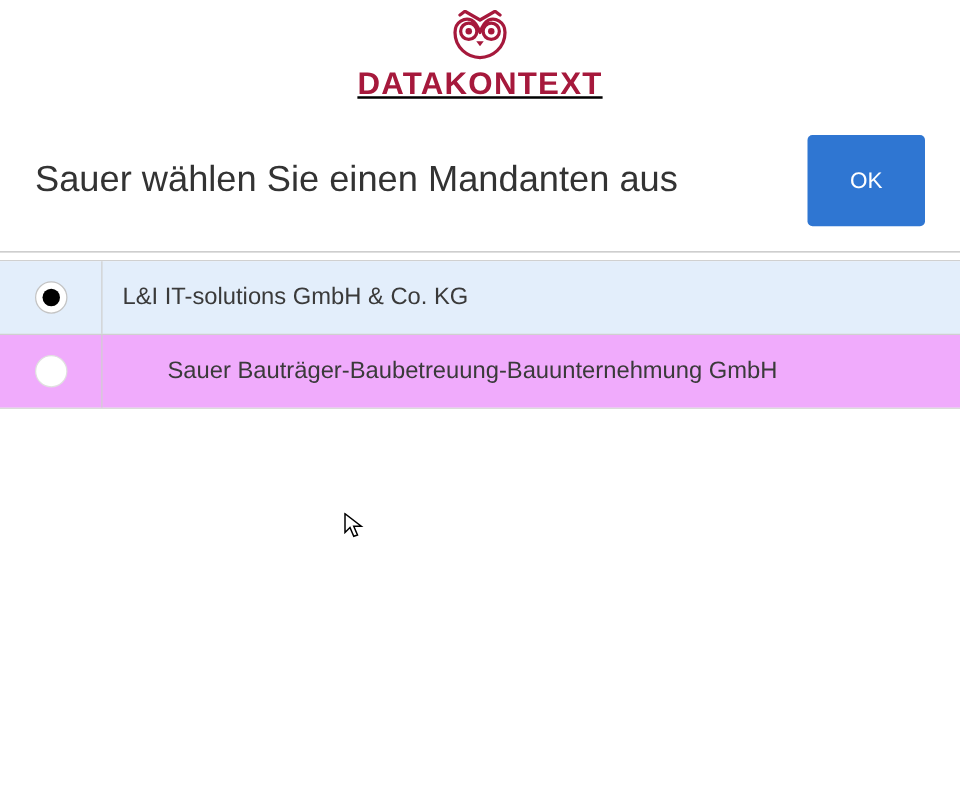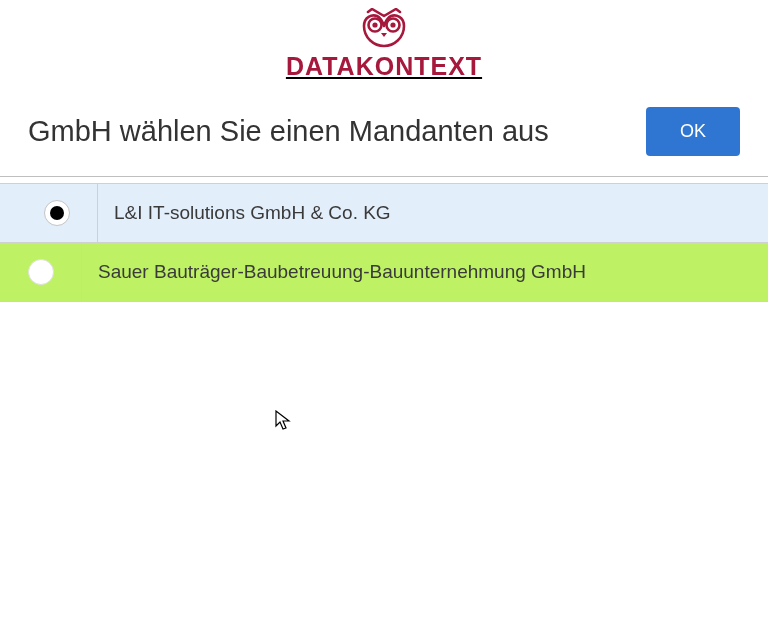--- a/index.html
+++ b/index.html
@@ -39,21 +39,21 @@
     }
     .title-text {
       font-size: 29px;
       font-weight: 400;
       color: #333333;
     }
     .ok-btn {
       background: #2f76d2;
       color: #ffffff;
       font-size: 18px;
-      padding: 14px 34px;
+      padding: 26px 34px;
       border: none;
       border-radius: 4px;
       cursor: pointer;
     }
     .divider {
       height: 1px;
       background: #bfbfbf;
       margin: 0;
     }
     .list {
@@ -64,24 +64,24 @@
     .list-row {
       display: flex;
       align-items: stretch;
       border-bottom: 1px solid #d0d0d0;
     }
     .list-row:last-child {
       border-bottom: none;
     }
     .list-row.selected {
       background: #e3eefb;
-      padding-left: 16px;
     }
     .list-row.unselected {
-      background: #bef264;
+      background: #f0abfc;
+      gap: 36px;
     }
     .radio-cell {
       width: 82px;
       display: flex;
       align-items: center;
       justify-content: center;
       border-right: 1px solid #d0d0d0;
     }
     .radio-outer {
       width: 26px;
@@ -130,21 +130,21 @@
       </g>
       <circle cx="21" cy="17" r="2.6" fill="#a6193c"></circle>
       <circle cx="39" cy="17" r="2.6" fill="#a6193c"></circle>
       <path d="M27 25 L30 29 L33 25 Z" fill="#a6193c"></path>
     </svg>
     <div class="logo-brand">DATAKONTEXT</div>
   </div>
 </div>
 
 <div class="title-row">
-  <div class="title-text">GmbH wählen Sie einen Mandanten aus</div>
+  <div class="title-text">Sauer wählen Sie einen Mandanten aus</div>
   <button class="ok-btn">OK</button>
 </div>
 
 <div class="divider"></div>
 
 <div class="list">
 
   <div class="list-row selected">
     <div class="radio-cell">
       <div class="radio-outer">

